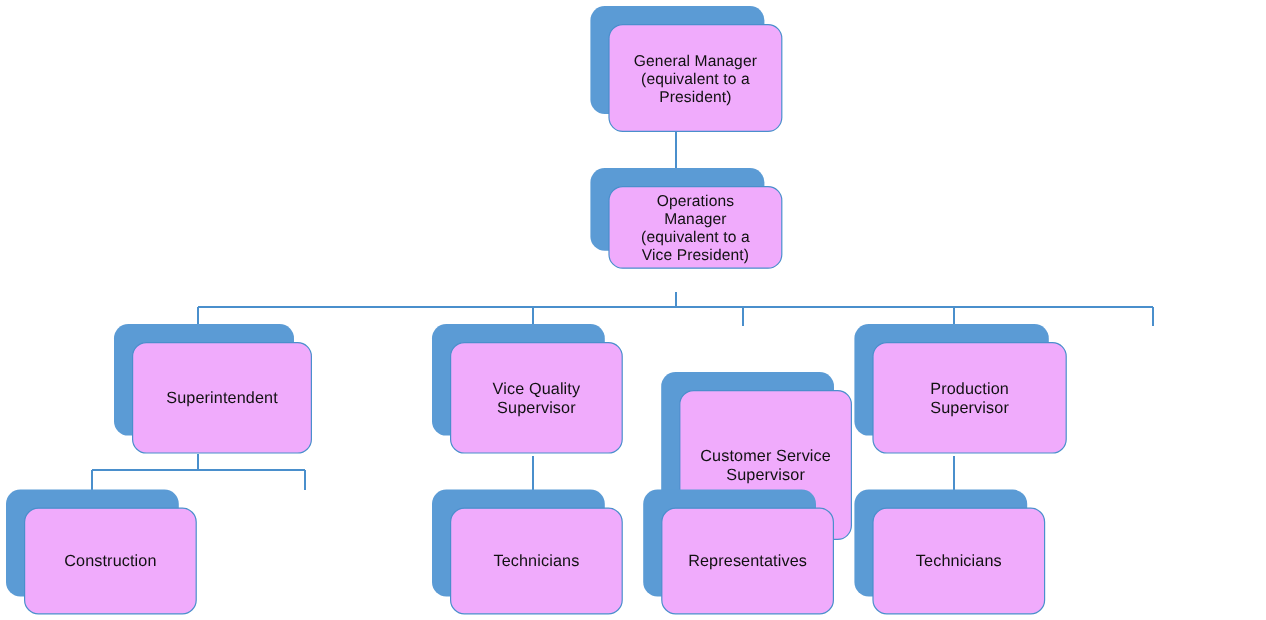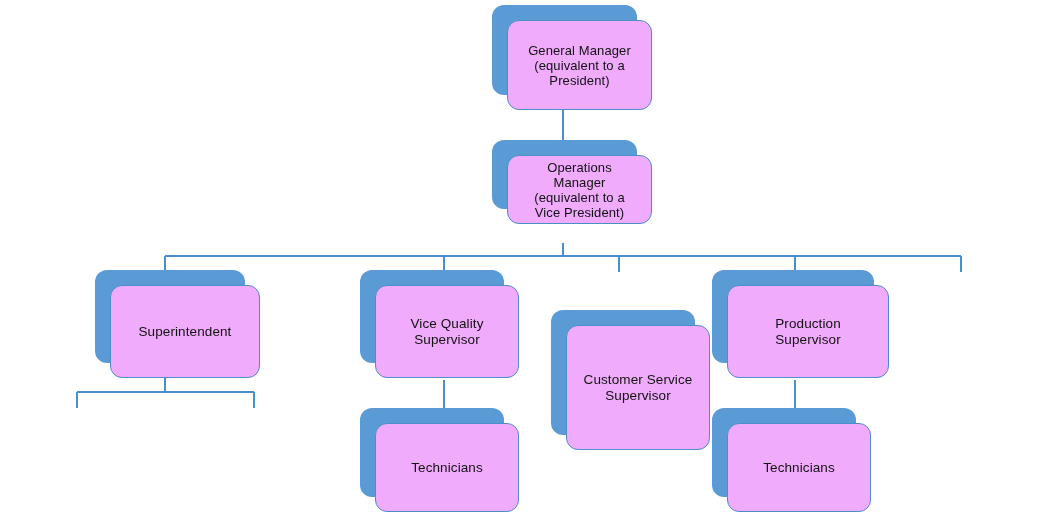--- a/index.html
+++ b/index.html
@@ -129,29 +129,41 @@
 
   <div class="node lvl3" style="left:712px;top:270px;width:177px;height:108px;">
     <div class="back"></div>
     <div class="front">
       <span class="label">Production
 Supervisor</span>
     </div>
   </div>
 
 
+  <div class="node lvl4" style="left:5px;top:408px;width:159px;height:104px;">
+    <div class="back"></div>
+    <div class="front">
+      <span class="label">Construction</span>
+    </div>
+  </div>
 
 
   <div class="node lvl4" style="left:360px;top:408px;width:159px;height:104px;">
     <div class="back"></div>
     <div class="front">
       <span class="label">Technicians</span>
     </div>
   </div>
 
+  <div class="node lvl4" style="left:536px;top:408px;width:159px;height:104px;">
+    <div class="back"></div>
+    <div class="front">
+      <span class="label">Representatives</span>
+    </div>
+  </div>
 
   <div class="node lvl4" style="left:712px;top:408px;width:159px;height:104px;">
     <div class="back"></div>
     <div class="front">
       <span class="label">Technicians</span>
     </div>
   </div>
 
 </div>
 

